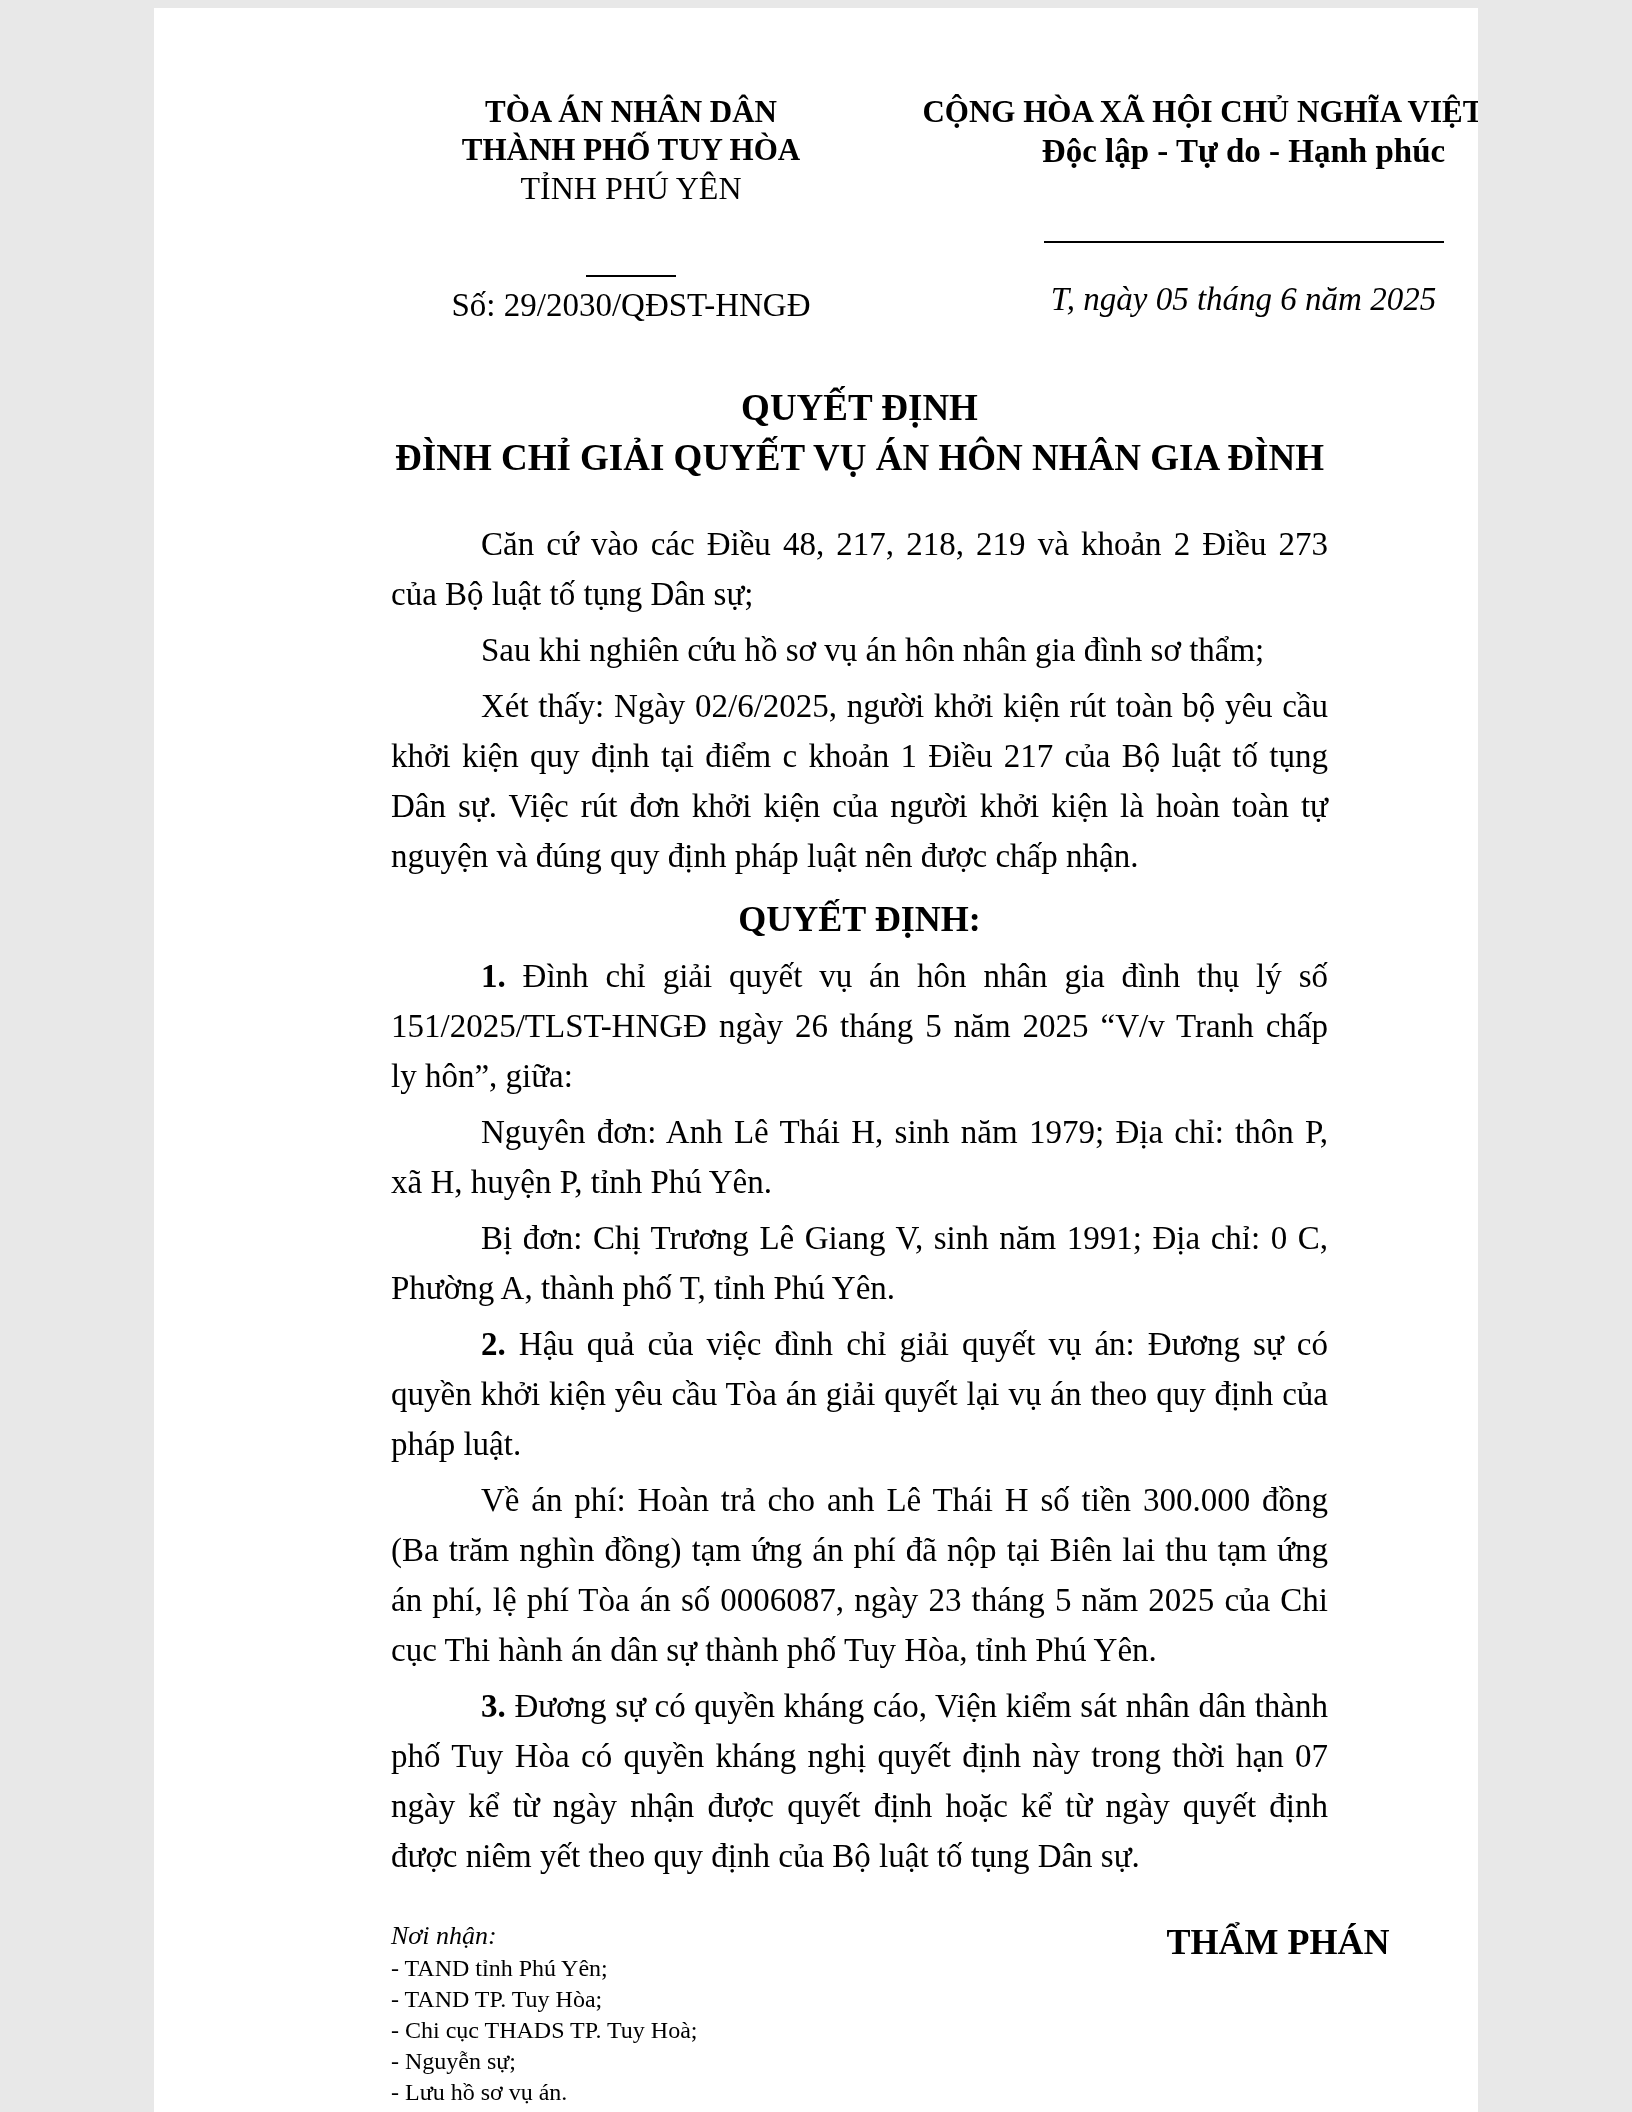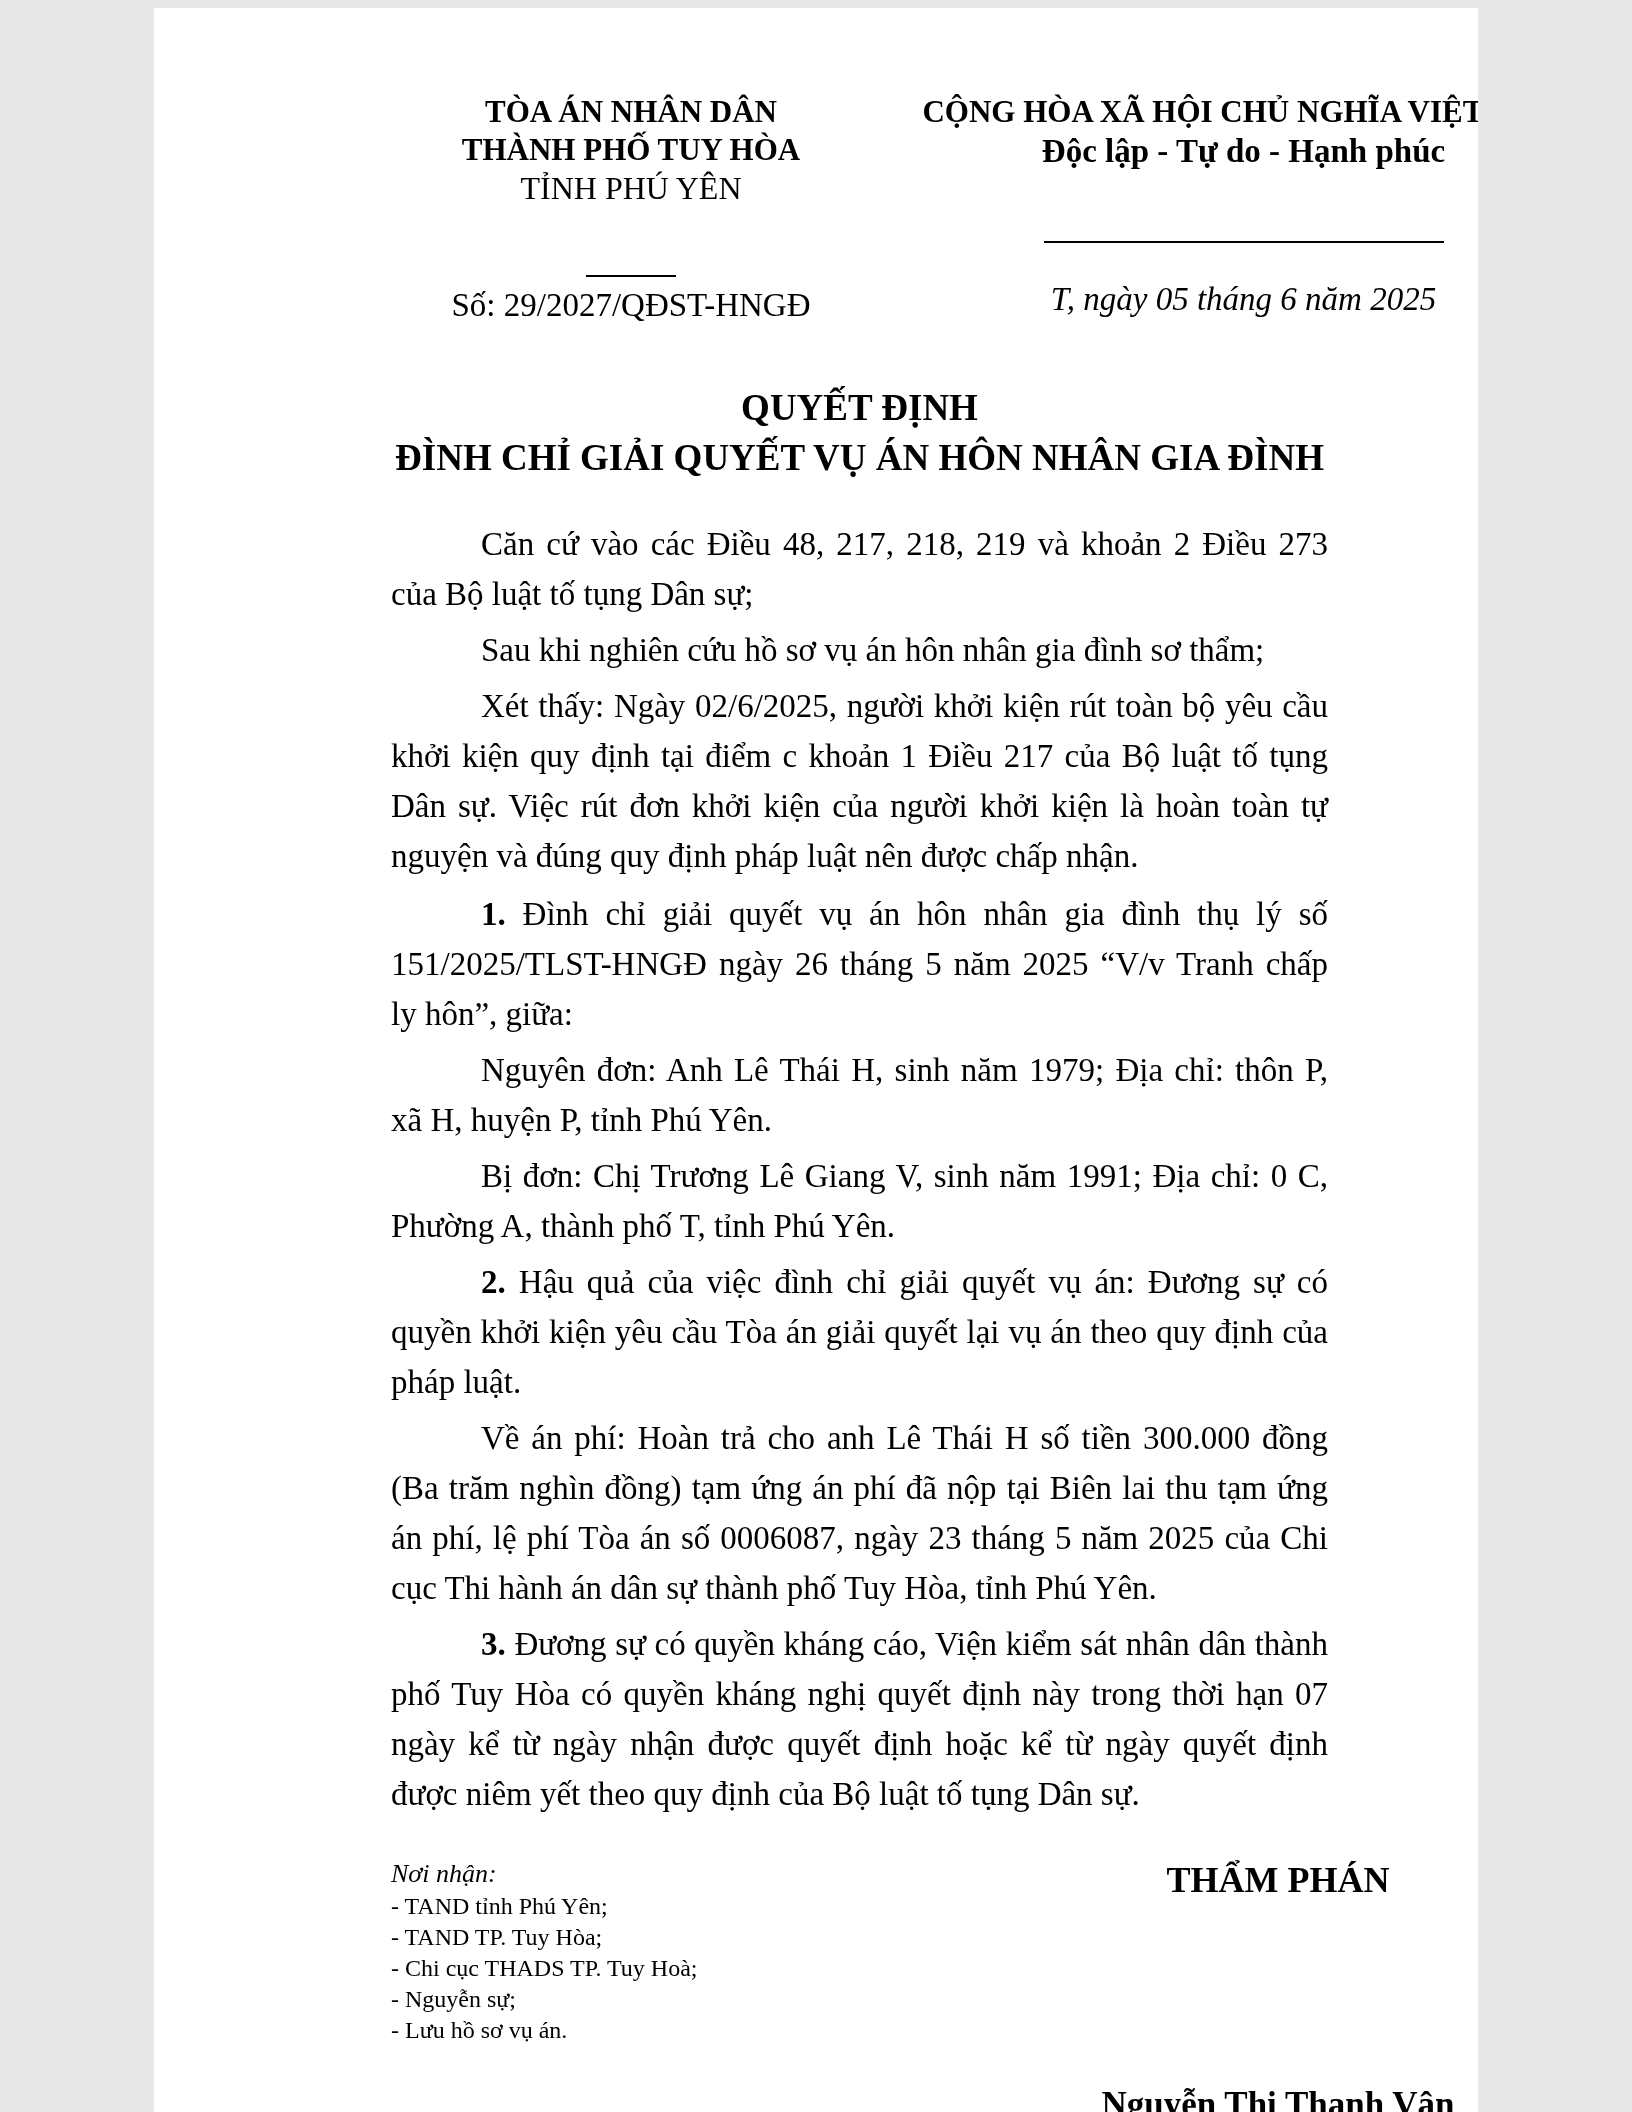--- a/index.html
+++ b/index.html
@@ -57,21 +57,21 @@
 <body>
 
 <div class="page">
 
   <div class="header">
     <div class="header-left">
       <div class="org-line-bold">TÒA ÁN NHÂN DÂN</div>
       <div class="org-line-bold">THÀNH PHỐ TUY HÒA</div>
       <div class="org-line">TỈNH PHÚ YÊN</div>
       <hr class="org-rule">
-      <div class="doc-number">Số: 29/2027/QĐST-HNGĐ</div>
+      <div class="doc-number">Số: 29/2030/QĐST-HNGĐ</div>
     </div>
     <div class="header-right">
       <div class="nat-line1">CỘNG HÒA XÃ HỘI CHỦ NGHĨA VIỆT NAM</div>
       <div class="nat-line2">Độc lập - Tự do - Hạnh phúc</div>
       <hr class="nat-rule">
       <div class="doc-date">T, ngày 05 tháng 6 năm 2025</div>
     </div>
   </div>
 
   <div class="doc-title">
@@ -80,20 +80,21 @@
   </div>
 
   <div class="body">
 
     <p class="para first"><span>Căn cứ vào các Điều 48, 217, 218, 219 và khoản 2 Điều 273 của Bộ luật tố tụng Dân sự;</span></p>
 
     <p class="para"><span>Sau khi nghiên cứu hồ sơ vụ án hôn nhân gia đình sơ thẩm;</span></p>
 
     <p class="para"><span class="lead-i">Xét thấy:</span><span> Ngày 02/6/2025, người khởi kiện rút toàn bộ yêu cầu khởi kiện quy định tại điểm c khoản 1 Điều 217 của Bộ luật tố tụng Dân sự. Việc rút đơn khởi kiện của người khởi kiện là hoàn toàn tự nguyện và đúng quy định pháp luật nên được chấp nhận.</span></p>
 
+    <p class="para section-heading">QUYẾT ĐỊNH:</p>
 
     <p class="para after-heading"><span class="lead-b">1.</span><span> Đình chỉ giải quyết vụ án hôn nhân gia đình thụ lý số 151/2025/TLST-HNGĐ ngày 26 tháng 5 năm 2025 “V/v Tranh chấp ly hôn”, giữa:</span></p>
 
     <p class="para"><span>Nguyên đơn: Anh Lê Thái H, sinh năm 1979; Địa chỉ: thôn P, xã H, huyện P, tỉnh Phú Yên.</span></p>
 
     <p class="para"><span>Bị đơn: Chị Trương Lê Giang V, sinh năm 1991; Địa chỉ: 0 C, Phường A, thành phố T, tỉnh Phú Yên.</span></p>
 
     <p class="para"><span class="lead-b">2.</span><span> Hậu quả của việc đình chỉ giải quyết vụ án: Đương sự có quyền khởi kiện yêu cầu Tòa án giải quyết lại vụ án theo quy định của pháp luật.</span></p>
 
     <p class="para"><span>Về án phí: Hoàn trả cho anh Lê Thái H số tiền 300.000 đồng (Ba trăm nghìn đồng) tạm ứng án phí đã nộp tại Biên lai thu tạm ứng án phí, lệ phí Tòa án số 0006087, ngày 23 tháng 5 năm 2025 của Chi cục Thi hành án dân sự thành phố Tuy Hòa, tỉnh Phú Yên.</span></p>

